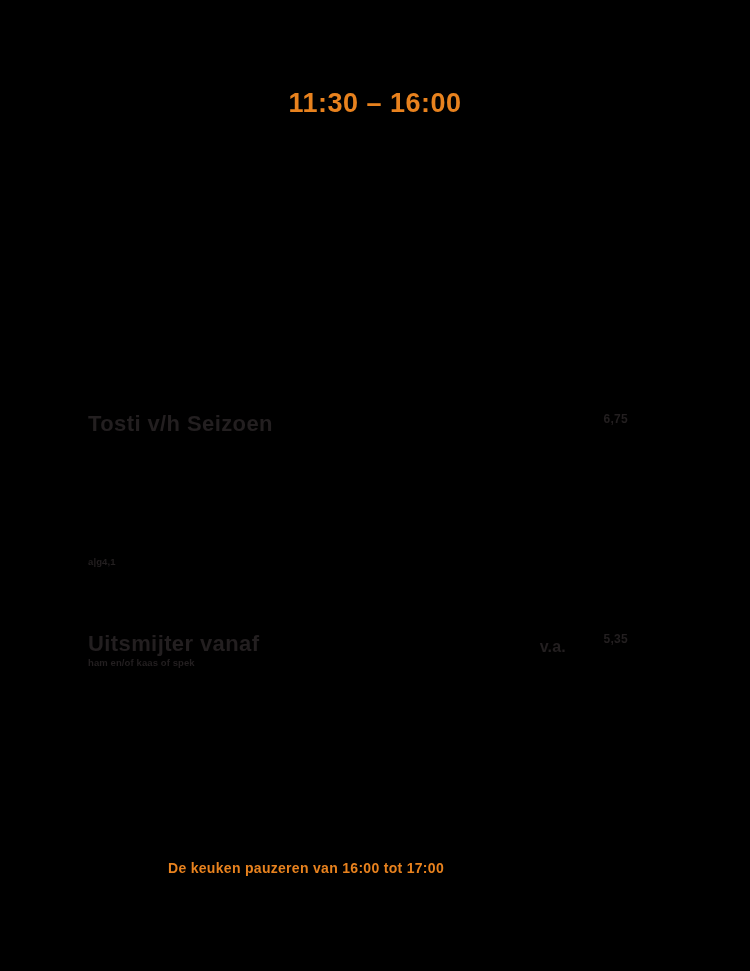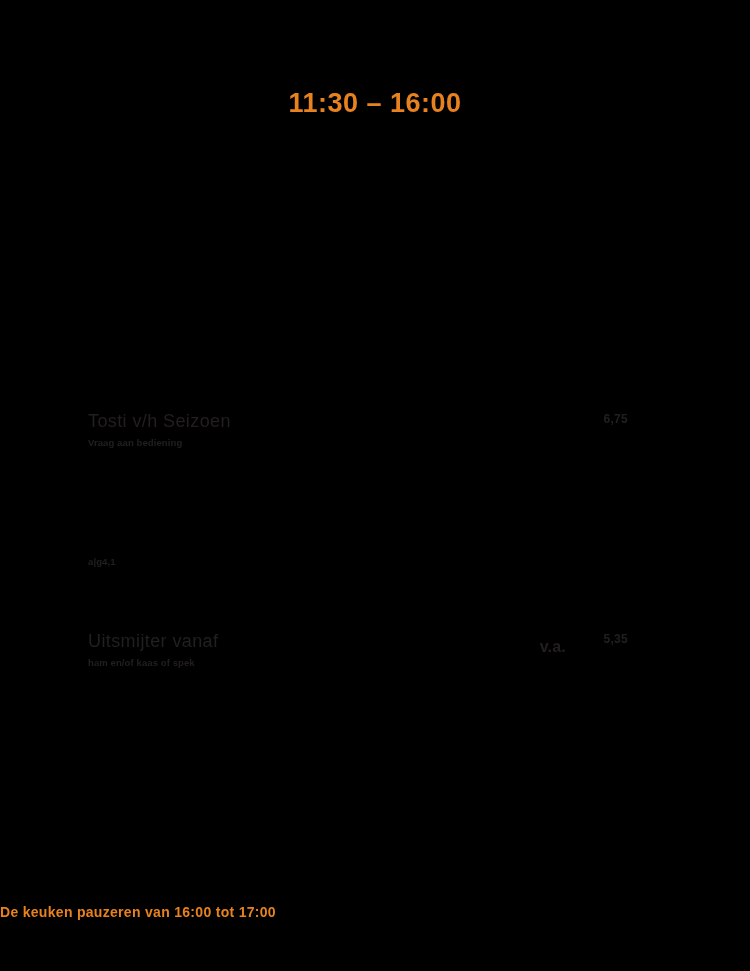--- a/index.html
+++ b/index.html
@@ -41,22 +41,22 @@
   }
   .item-row {
     position: relative;
     height: 26px;
   }
   .item-name {
     position: absolute;
     left: 0;
     top: 0;
     color: #231f20;
-    font-size: 18px;
-    font-weight: normal;
+    font-size: 22px;
+    font-weight: bold;
     letter-spacing: 0.4px;
     white-space: nowrap;
   }
   .item-price {
     position: absolute;
     right: 0;
     top: 1px;
     color: #231f20;
     font-size: 12px;
     font-weight: bold;
@@ -103,42 +103,40 @@
     text-align: center;
   }
   #item-uitsmijter { top: 631px; }
 
   
   .footer-note {
     position: absolute;
     top: 860px;
     left: 0;
     width: 612px;
-    text-align: left;
+    text-align: center;
     color: #E8821E;
     font-size: 14px;
     font-weight: bold;
     letter-spacing: 0.3px;
-    margin-top: 44px;
   }
 </style>
 </head>
 <body>
 
 <div class="page">
 
   <div class="hours">11:30 – 16:00</div>
 
   <div class="item" id="item-tosti">
     <div class="item-row">
       <span class="item-name">Tosti v/h Seizoen</span>
       <span class="item-vanaf"></span>
       <span class="item-price">6,75</span>
     </div>
-    <div class="item-desc">Vraag aan bediening</div>
     <div class="item-allergens"></div>
   </div>
 
   <div id="stray-allergens">a|g4,1</div>
 
   <div class="item" id="item-uitsmijter">
     <div class="item-row">
       <span class="item-name">Uitsmijter vanaf</span>
       <span class="item-vanaf">v.a.</span>
       <span class="item-price">5,35</span>

